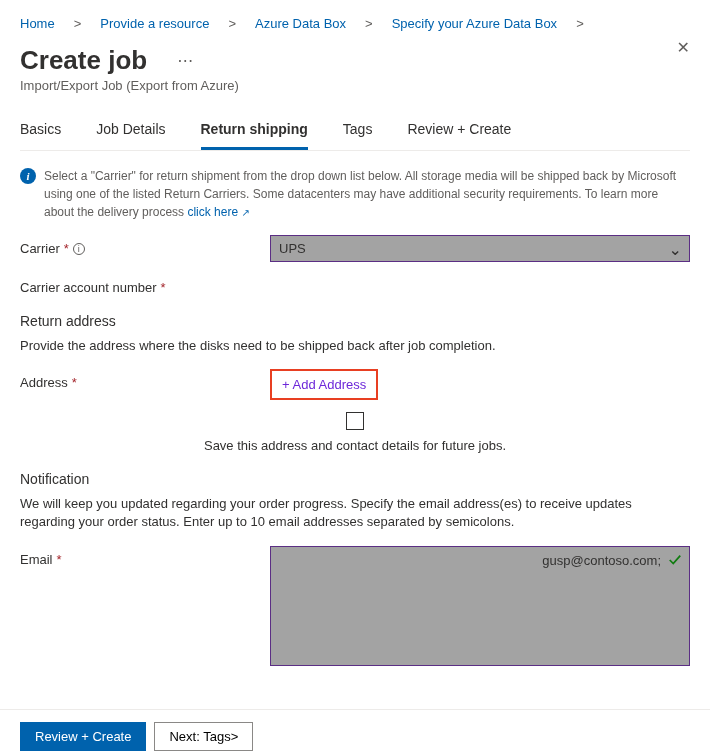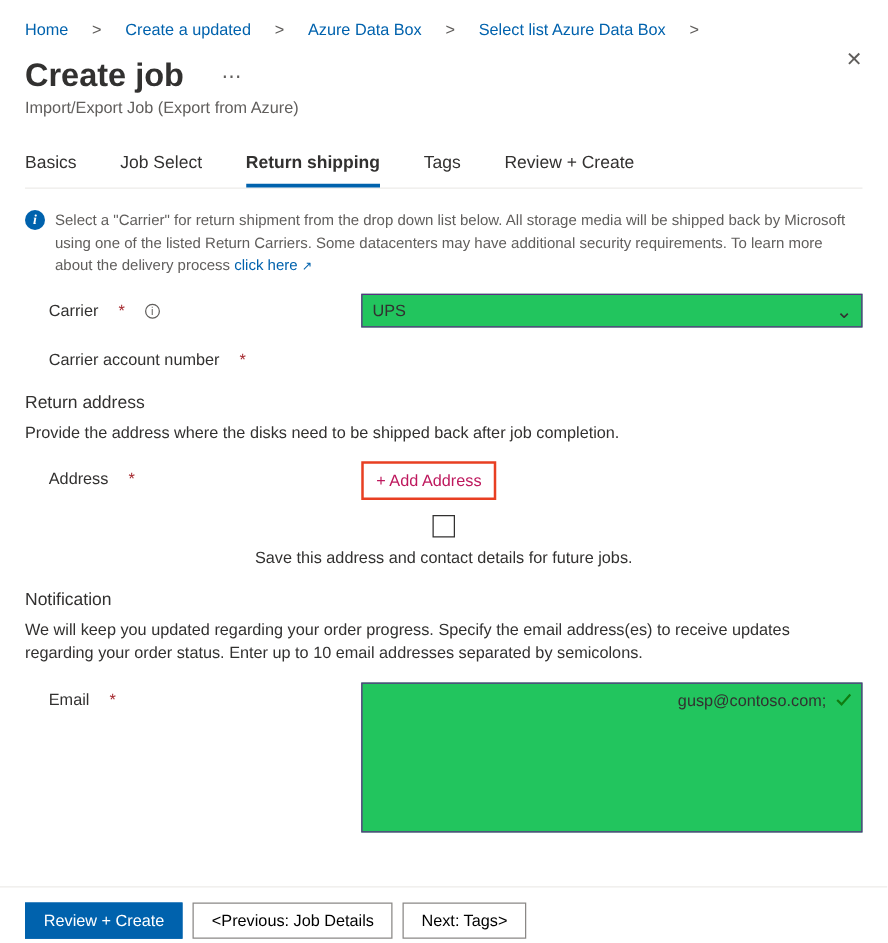--- a/index.html
+++ b/index.html
@@ -14,65 +14,65 @@
     .ellipsis { color: #605e5c; font-size: 16px; }
     .subtitle { color: #605e5c; font-size: 13px; margin-bottom: 28px; }
     .tabs { display: flex; gap: 35px; border-bottom: 1px solid #edebe9; margin-bottom: 14px; }
     .tab { padding: 0 0 10px 0; font-size: 14px; color: #323130; cursor: pointer; border-bottom: 3px solid transparent; }
     .tab.active { font-weight: 600; border-bottom-color: #0062ad; }
     .info-box { display: flex; gap: 8px; background: #fff; padding: 2px 0 14px 0; font-size: 12px; color: #605e5c; line-height: 1.5; }
     .info-icon { flex-shrink: 0; width: 16px; height: 16px; border-radius: 50%; background: #0062ad; color: #fff; display: flex; align-items: center; justify-content: center; font-size: 11px; font-weight: bold; font-style: italic; font-family: Georgia, serif; margin-top: 1px; }
     .info-box a { color: #0062ad; text-decoration: none; cursor: pointer; }
     .ext-icon { font-size: 10px; }
     .form-row { display: flex; align-items: flex-start; margin-bottom: 12px; }
-    .form-label { width: 250px; flex-shrink: 0; font-size: 13px; padding-top: 6px; display: flex; align-items: center; gap: 16px; margin-left: 19px; }
+    .form-label { width: 250px; flex-shrink: 0; font-size: 13px; padding-top: 6px; display: flex; align-items: center; gap: 4px; }
     .required { color: #a4262c; }
     .info-circle { width: 12px; height: 12px; border: 1px solid #605e5c; border-radius: 50%; display: inline-flex; align-items: center; justify-content: center; font-size: 9px; color: #605e5c; }
     .form-field { flex: 1; position: relative; }
-    .select, .input, .textarea { width: 100%; border: 1px solid #5b2e84; font-size: 13px; padding: 5px 28px 5px 8px; font-family: inherit; background: #22c55e; color: #323130; }
+    .select, .input, .textarea { width: 100%; border: 1px solid #5b2e84; font-size: 13px; padding: 5px 28px 5px 8px; font-family: inherit; background: #a3a3a3; color: #323130; }
     .select { appearance: none; cursor: pointer; }
     .chevron { position: absolute; right: 8px; top: 50%; transform: translateY(-50%); pointer-events: none; color: #323130; font-size: 16px; }
     .check { position: absolute; right: 8px; top: 7px; color: #107c10; pointer-events: none; }
     .textarea { min-height: 120px; resize: none; padding-top: 6px; text-align: right; }
     .section-title { font-weight: 400; font-size: 14px; margin: 18px 0 8px 0; }
     .section-desc { font-size: 13px; color: #323130; margin-bottom: 14px; line-height: 1.4; }
     .add-address-wrap { display: inline-block; border: 2px solid #e83f22; padding: 6px 10px; }
-    .add-address { color: #be185d; cursor: pointer; font-size: 13px; }
+    .add-address { color: #6d28d9; cursor: pointer; font-size: 13px; }
     .checkbox-row { display: flex; align-items: center; gap: 8px; margin-top: 4px; flex-direction: column; }
     .checkbox { width: 18px; height: 18px; border: 1px solid #323130; cursor: pointer; }
     .footer { border-top: 1px solid #edebe9; padding: 12px 20px; display: flex; gap: 8px; margin-top: 40px; }
     .btn { padding: 6px 14px; font-size: 13px; border: 1px solid #8a8886; background: #fff; cursor: pointer; font-family: inherit; }
     .btn-primary { background: #0062ad; color: #fff; border-color: #0062ad; }
   </style>
 </head>
 <body>
 
 <div class="page">
   <nav class="breadcrumb">
     <a>Home</a>
       <span class="sep">&gt;</span>
-    <a>Create a updated</a>
+    <a>Provide a resource</a>
       <span class="sep">&gt;</span>
     <a>Azure Data Box</a>
       <span class="sep">&gt;</span>
-    <a>Select list Azure Data Box</a>
+    <a>Specify your Azure Data Box</a>
       <span class="sep">&gt;</span>
   </nav>
 
   <div class="close-btn">✕</div>
 
   <div class="title-row">
     <h1>Create job</h1>
     <span class="ellipsis">⋯</span>
   </div>
   <div class="subtitle">Import/Export Job (Export from Azure)</div>
 
   <div class="tabs">
     <div class="tab">Basics</div>
-    <div class="tab">Job Select</div>
+    <div class="tab">Job Details</div>
     <div class="tab active">Return shipping</div>
     <div class="tab">Tags</div>
     <div class="tab">Review + Create</div>
   </div>
 
   <div class="info-box">
     <div class="info-icon">i</div>
     <div>
       <span>Select a "Carrier" for return shipment from the drop down list below. All storage media will be shipped back by Microsoft using one of the listed Return Carriers. Some datacenters may have additional security requirements. To learn more about the delivery process </span>
       <a><span>click here</span> <span class="ext-icon">↗</span></a>
@@ -132,15 +132,14 @@
         <svg width="14" height="14" viewBox="0 0 16 16">
             <path fill="none" stroke="#107c10" stroke-width="2" d="M2 8 L6 12 L14 3"></path>
           </svg>
       </span>
     </div>
   </div>
 </div>
 
 <div class="footer">
   <button class="btn btn-primary">Review + Create</button>
-  <button class="btn">&lt;Previous: Job Details</button>
   <button class="btn">Next: Tags&gt;</button>
 </div>
 
 </body></html>

